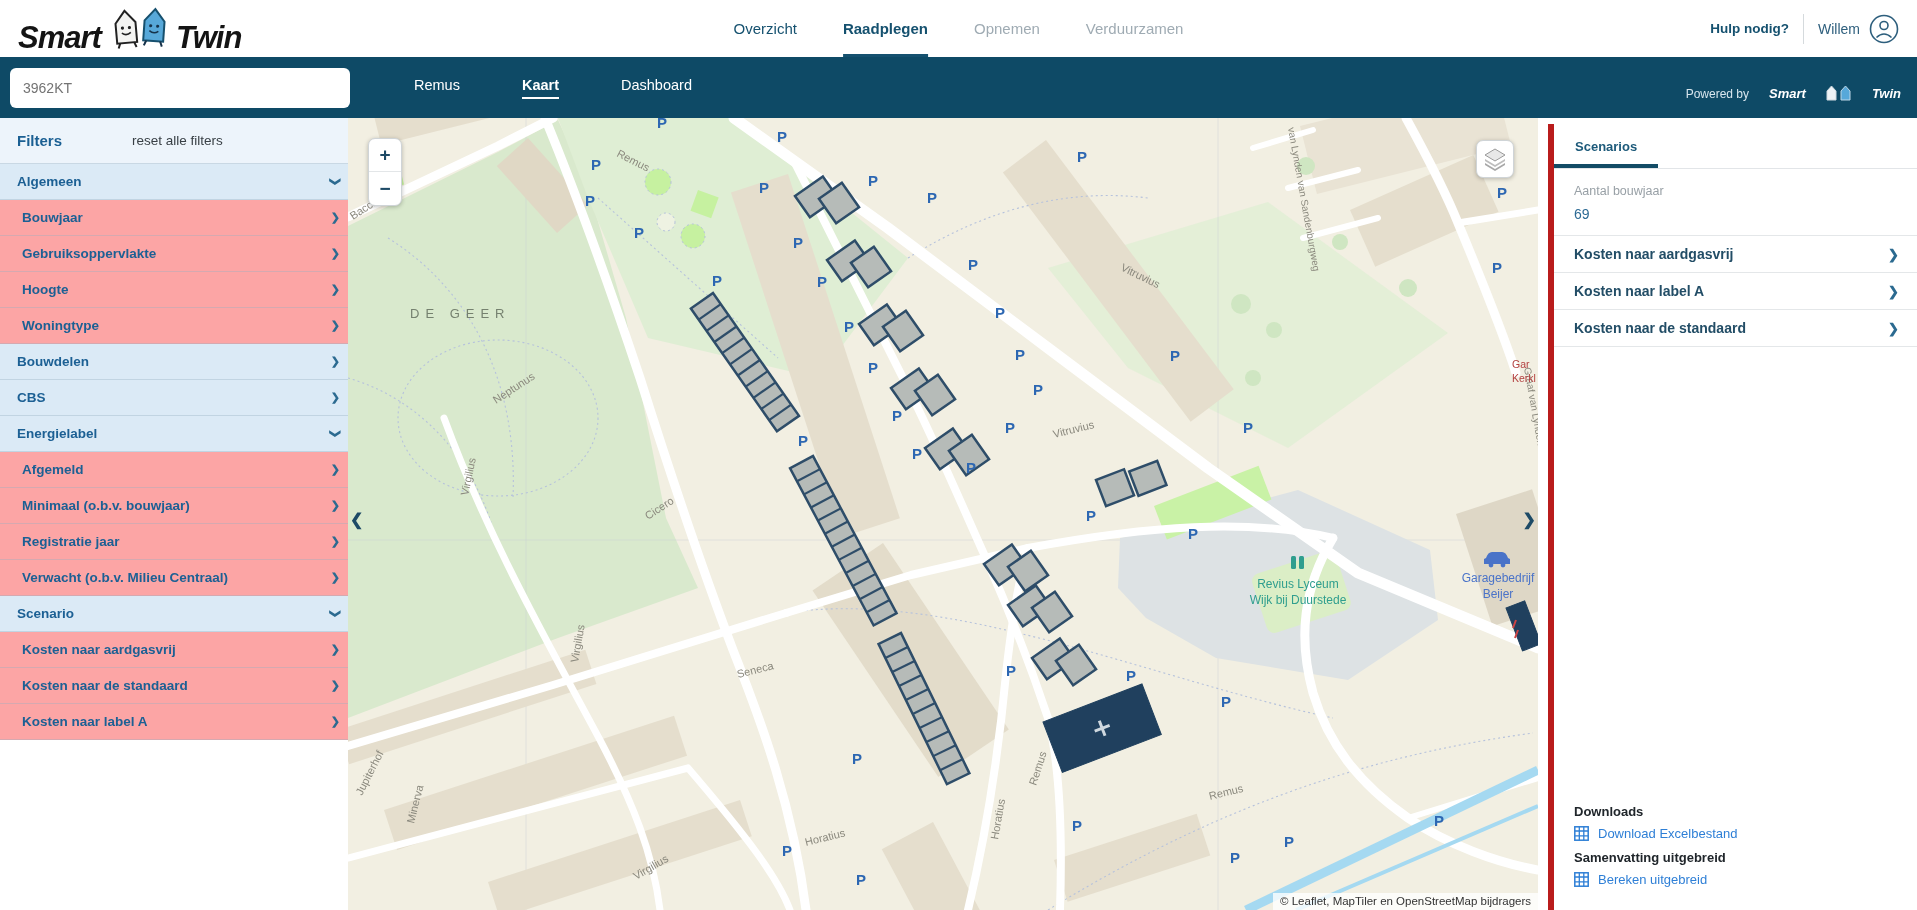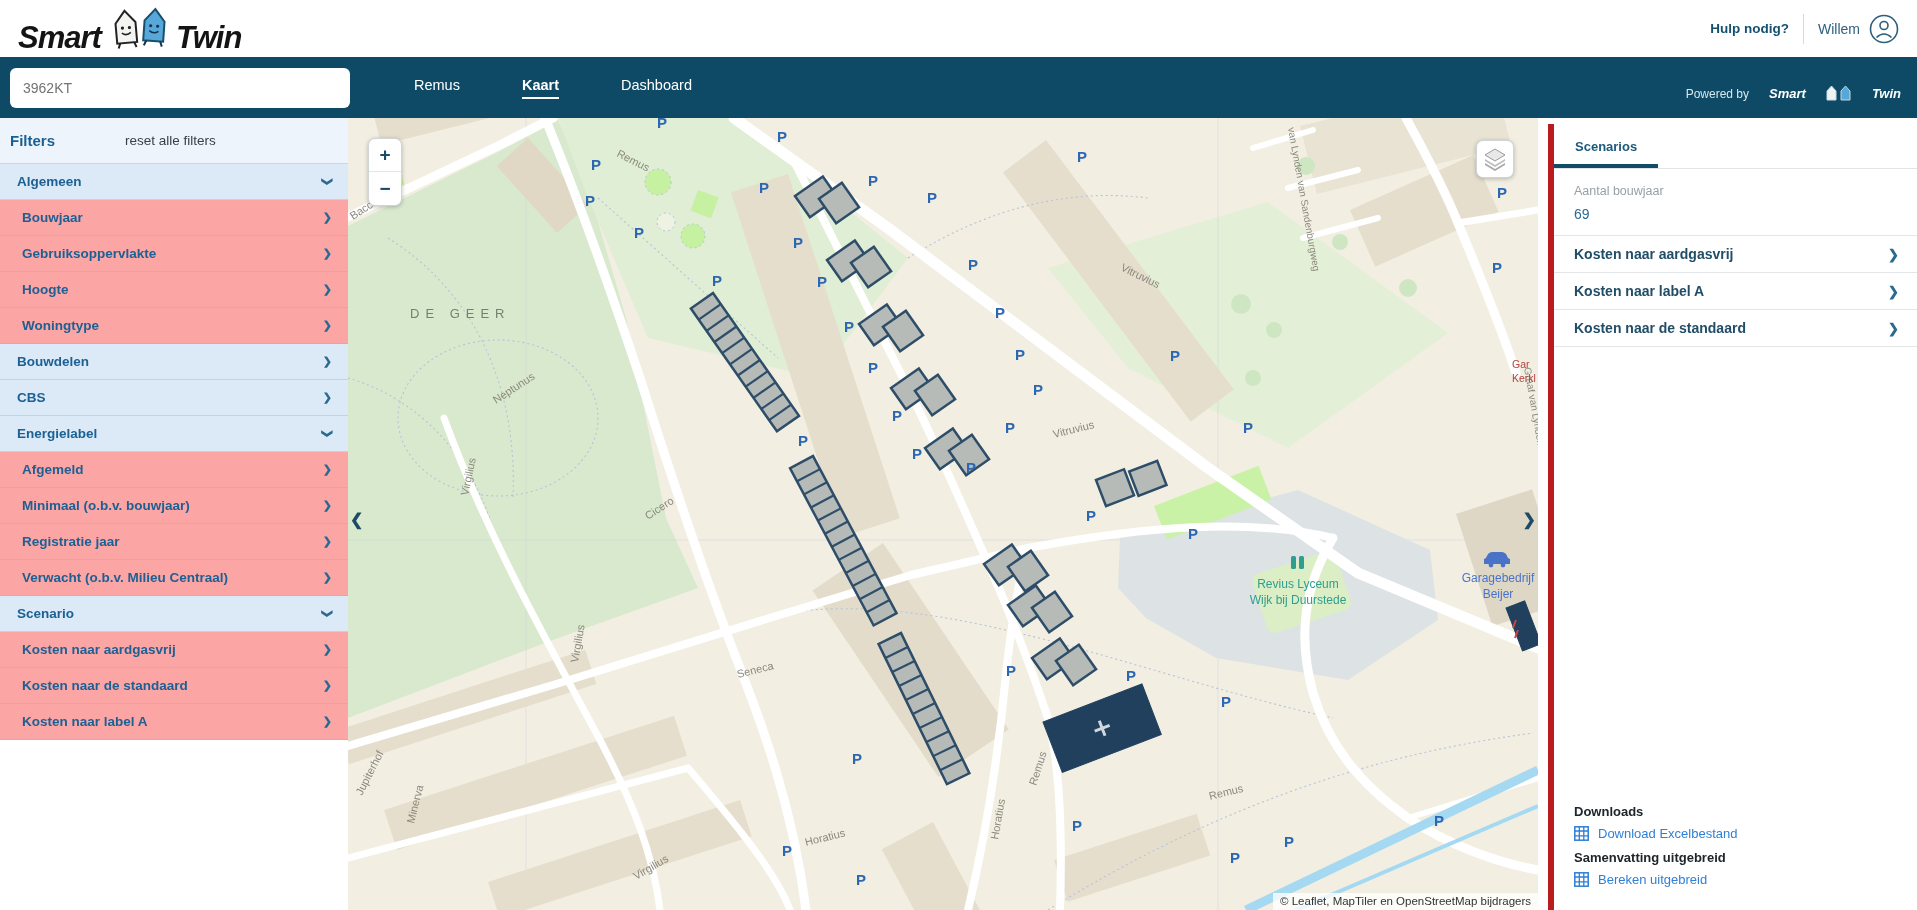--- a/index.html
+++ b/index.html
@@ -29,26 +29,26 @@
     font-size:14px;color:#737373;font-family:"Liberation Sans",sans-serif;outline:none;}
   .vtabs{margin-left:64px;display:flex;gap:62px;}
   .vtab{color:#fff;font-size:14.5px;padding-bottom:4px;border-bottom:2px solid transparent;cursor:pointer;}
   .vtab.active{font-weight:bold;border-bottom-color:#fff;}
   .powered{margin-left:auto;display:flex;align-items:center;gap:20px;color:#dcea f2;margin-top:12px;}
   .powered-label{font-size:12px;color:#d8e6ee;}
   .powered-brand{font-size:13px;font-weight:bold;font-style:italic;color:#fff;}
 
   
   .sidebar{position:absolute;top:118px;left:0;width:348px;bottom:0;background:#fff;z-index:3;}
-  .fhead{height:46px;display:flex;align-items:center;padding-left:10px;background:#edf4fb;
+  .fhead{height:46px;display:flex;align-items:center;padding-left:17px;background:#edf4fb;
     border-bottom:1px solid #c9d8e4;}
   .ftitle{font-size:15px;font-weight:bold;color:#1a5f93;}
   .freset{margin-left:70px;font-size:13.5px;color:#394046;cursor:pointer;}
   .frow{height:36px;display:flex;align-items:center;justify-content:space-between;
-    padding:0 16px 0 17px;border-bottom:1px solid rgba(150,175,195,.38);cursor:pointer;}
+    padding:0 8px 0 17px;border-bottom:1px solid rgba(150,175,195,.38);cursor:pointer;}
   .frow.group{background:#dbeaf6;}
   .frow.sub{background:#fca5a5;padding-left:22px;}
   .flabel{font-size:13.5px;font-weight:bold;color:#1c6094;}
   .chev{font-size:11px;font-weight:bold;color:#2b6a90;display:inline-block;}
   .chev.down{transform:rotate(90deg);}
 
   
   .map{position:absolute;top:118px;left:348px;width:1190px;bottom:0;background:#f2efe2;overflow:hidden;z-index:1;}
   #map-svg{position:absolute;top:0;left:0;width:100%;height:100%;}
   .road{stroke:#fff;fill:none;stroke-linecap:round;stroke-linejoin:round;}
@@ -113,20 +113,26 @@
           <path d="M36,16 L46,4 L56,16 L56,36 L36,36 Z" fill="#57a8d9" stroke="#16506e" stroke-width="2"></path>
           <circle cx="42.5" cy="21" r="1.6" fill="#16324a"></circle>
             <circle cx="49.5" cy="21" r="1.6" fill="#16324a"></circle>
           <path d="M41.5,26 Q46,29.5 50.5,26" stroke="#16324a" stroke-width="1.6" fill="none"></path>
           <path d="M39,36 L37,41 M53,36 L55,41" stroke="#16324a" stroke-width="2"></path>
         </g>
       </svg>
     </span>
     <span class="logo-word">Twin</span>
   </div>
+  <div class="main-nav">
+      <div class="nav-item">Overzicht</div>
+      <div class="nav-item active">Raadplegen</div>
+      <div class="nav-item disabled">Opnemen</div>
+      <div class="nav-item disabled">Verduurzamen</div>
+    </div>
   <div class="header-right">
     <span class="help">Hulp nodig?</span>
     <span class="hdivider"></span>
     <span class="user">
       <span>Willem</span>
       <span style="display:inline-flex;">
         <svg width="30" height="30" viewBox="0 0 30 30">
           <circle cx="15" cy="15" r="13.5" fill="none" stroke="#2e5f7d" stroke-width="1.6"></circle>
           <circle cx="15" cy="11.5" r="4" fill="none" stroke="#2e5f7d" stroke-width="1.6"></circle>
           <path d="M7.5,23.5 Q15,16.5 22.5,23.5" fill="none" stroke="#2e5f7d" stroke-width="1.6"></path>

